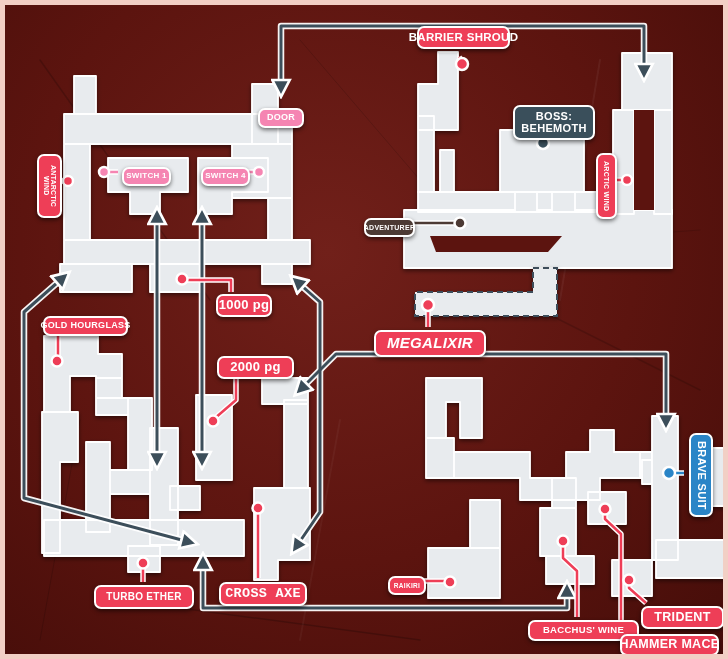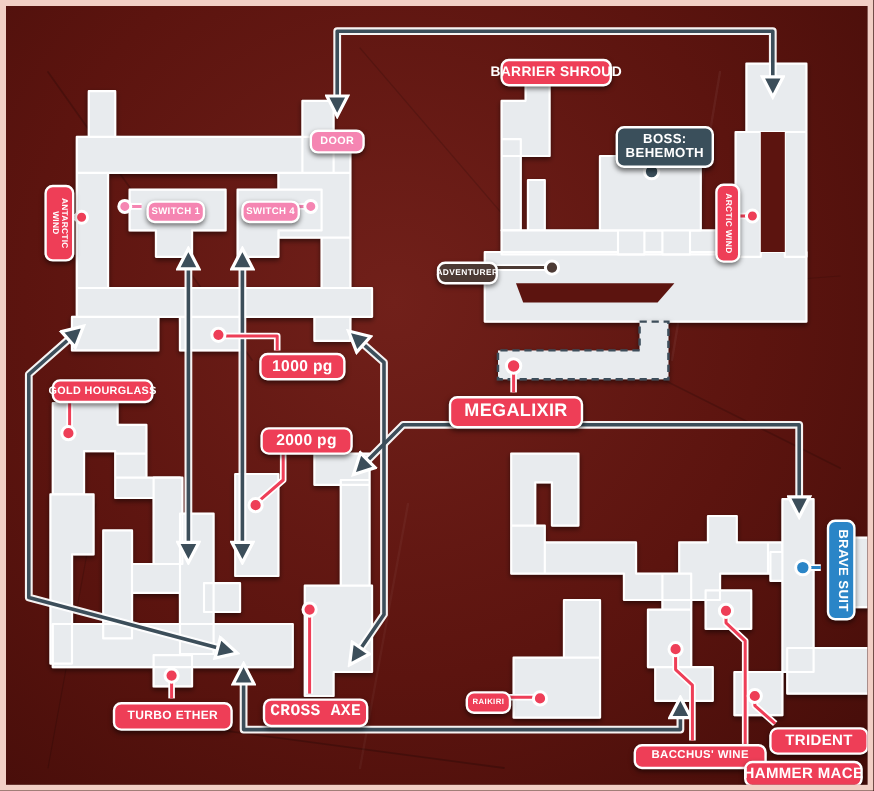--- a/index.html
+++ b/index.html
@@ -13,31 +13,31 @@
     font-weight:bold;letter-spacing:.3px;text-align:center;line-height:1.08;
     box-shadow:0 2px 4px rgba(0,0,0,.55);white-space:nowrap;z-index:5;}
   .badge.wrap{white-space:normal;}
   .red{background:#ee3e57;}
   .pink{background:#f585b2;}
   .dark{background:#3a4f5b;align-items:center;}
   .brown{background:#4c3a34;}
   .blue{background:#2a85c7;}
   .vert{writing-mode:vertical-rl;white-space:normal;}
   
-  #b-barrier{left:412px;top:44px;width:93px;height:23px;font-size:11.5px;}
+  #b-barrier{left:412px;top:21px;width:93px;height:23px;font-size:11.5px;}
   #b-door{left:253px;top:103px;width:46px;height:20px;font-size:9px;}
   #b-boss{left:508px;top:100px;width:82px;height:35px;font-size:11px;}
   #b-antarctic{left:32px;top:149px;width:25px;height:64px;font-size:7px;letter-spacing:.2px;}
   #b-switch1{left:117px;top:162px;width:49px;height:19px;font-size:8px;}
   #b-switch2{left:196px;top:162px;width:49px;height:19px;font-size:8px;}
   #b-arctic{left:591px;top:148px;width:21px;height:66px;font-size:7px;}
   #b-adventurer{left:359px;top:213px;width:51px;height:19px;font-size:7px;}
-  #b-1000{left:211px;top:289px;width:72px;height:23px;font-size:13px;}
+  #b-1000{left:211px;top:289px;width:56px;height:23px;font-size:13px;}
   #b-gold{left:38px;top:311px;width:85px;height:20px;font-size:9px;}
-  #b-megalixir{left:369px;top:325px;width:112px;height:27px;font-size:15px;}
+  #b-megalixir{left:369px;top:325px;width:112px;height:27px;font-size:15px;font-style:italic;}
   #b-2000{left:212px;top:351px;width:77px;height:23px;font-size:13px;}
   #b-brave{left:684px;top:428px;width:24px;height:84px;font-size:11px;}
   #b-raikiri{left:383px;top:571px;width:38px;height:19px;font-size:6.5px;}
   #b-turbo{left:89px;top:580px;width:100px;height:24px;font-size:10px;}
   #b-cross{left:214px;top:577px;width:88px;height:24px;font-size:13.5px;font-family:Liberation Mono, monospace;}
   #b-trident{left:636px;top:601px;width:83px;height:23px;font-size:12.5px;}
   #b-bacchus{left:523px;top:615px;width:111px;height:21px;font-size:9.5px;}
   #b-hammer{left:615px;top:629px;width:99px;height:22px;font-size:12.5px;}
 </style>
 </head>

